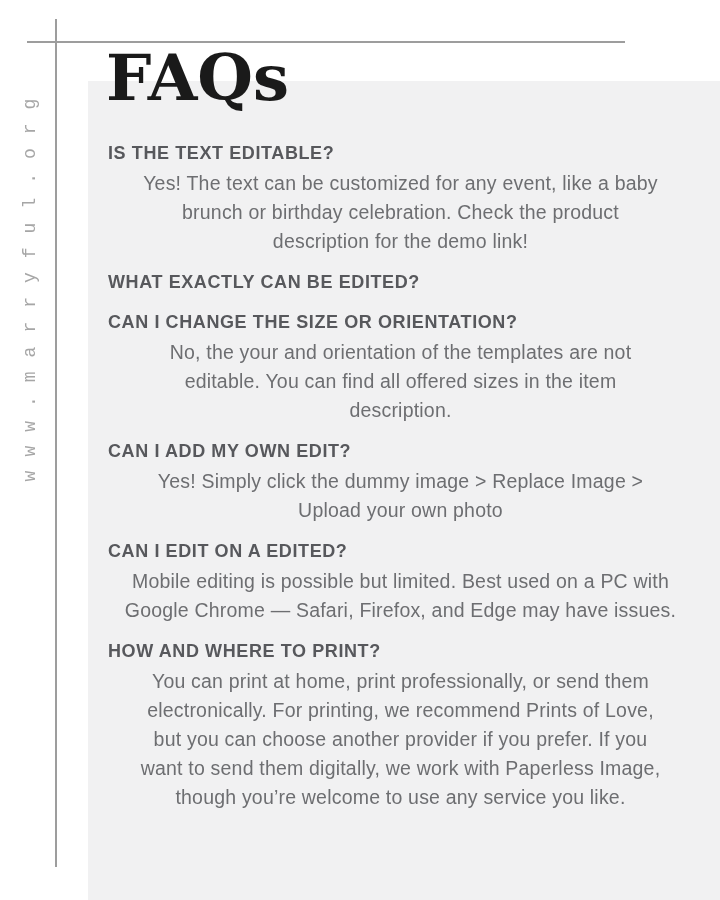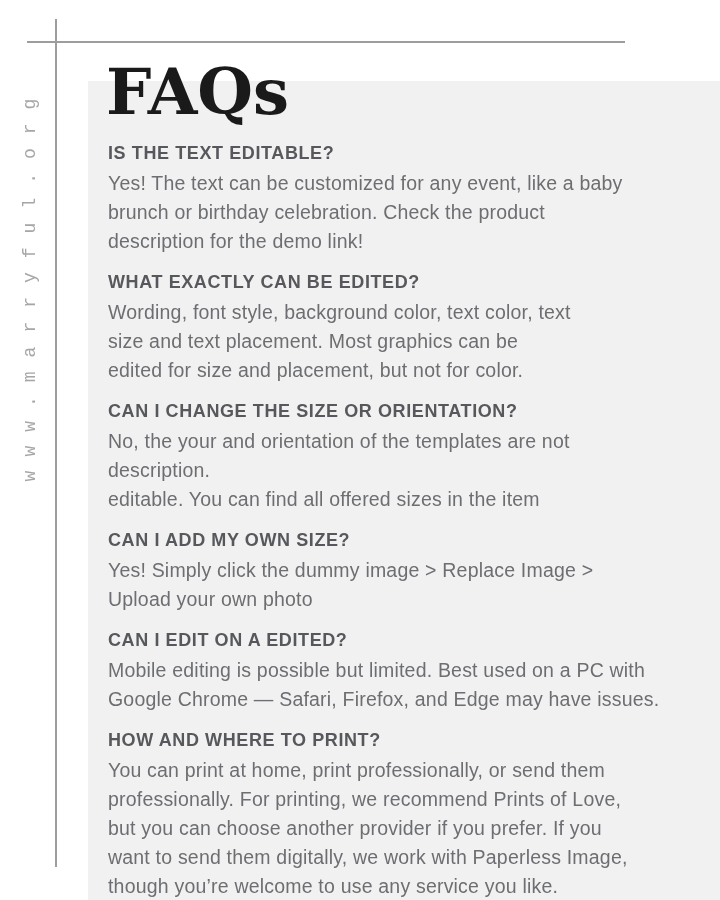--- a/index.html
+++ b/index.html
@@ -55,21 +55,21 @@
     font-family: "Liberation Mono", monospace;
     font-size: 18px;
     letter-spacing: 14px;
     color: var(--url);
     text-align: center;
     white-space: nowrap;
   }
   .page-title {
     position: absolute;
     left: 106px;
-    top: 52px;
+    top: 38px;
     font-family: "DejaVu Serif", serif;
     font-weight: 700;
     font-size: 64px;
     line-height: 80px;
     letter-spacing: 0px;
     color: var(--title);
   }
   .content {
     position: absolute;
     left: 108px;
@@ -78,21 +78,21 @@
   }
   .faq-section { margin-bottom: 12px; }
   .faq-question {
     font-size: 18px;
     font-weight: 700;
     line-height: 28px;
     letter-spacing: 0.6px;
     color: var(--heading);
     white-space: nowrap;
   }
-  .faq-answer { padding-top: 2px; }
+  .faq-answer { padding-top: 2px; text-align: center; }
   .faq-line {
     font-size: 19.5px;
     line-height: 29px;
     letter-spacing: 0.2px;
     color: var(--body);
     white-space: nowrap;
   }
   .faq-line .italic { }
 </style>
 </head>
@@ -111,55 +111,50 @@
     <h2 class="faq-question">IS THE TEXT EDITABLE?</h2>
     <div class="faq-answer">
         <div class="faq-line"><span>Yes! The text can be customized for any event, like a baby</span></div>
         <div class="faq-line"><span>brunch or birthday celebration. Check the product</span></div>
         <div class="faq-line"><span>description for the demo link!</span></div>
       </div>
   </section>
 
   <section class="faq-section">
     <h2 class="faq-question">WHAT EXACTLY CAN BE EDITED?</h2>
-    <div class="faq-answer">
-        <div class="faq-line"><span>Wording, font style, background color, text color, text</span></div>
-        <div class="faq-line"><span>size and text placement. Most graphics can be</span></div>
-        <div class="faq-line"><span>edited for size and placement, but not for color.</span></div>
-      </div>
   </section>
 
   <section class="faq-section">
     <h2 class="faq-question">CAN I CHANGE THE SIZE OR ORIENTATION?</h2>
     <div class="faq-answer">
         <div class="faq-line"><span>No, the your and orientation of the templates are not</span></div>
+        <div class="faq-line"><span>editable. You can find all offered sizes in the item</span></div>
         <div class="faq-line"><span>description.</span></div>
-        <div class="faq-line"><span>editable. You can find all offered sizes in the item</span></div>
       </div>
   </section>
 
   <section class="faq-section">
-    <h2 class="faq-question">CAN I ADD MY OWN SIZE?</h2>
+    <h2 class="faq-question">CAN I ADD MY OWN EDIT?</h2>
     <div class="faq-answer">
         <div class="faq-line"><span>Yes! Simply click the dummy image &gt; Replace Image &gt;</span></div>
         <div class="faq-line"><span>Upload your own photo</span></div>
       </div>
   </section>
 
   <section class="faq-section">
     <h2 class="faq-question">CAN I EDIT ON A EDITED?</h2>
     <div class="faq-answer">
         <div class="faq-line"><span>Mobile editing is possible but limited. Best used on a PC with</span></div>
         <div class="faq-line"><span>Google Chrome — Safari, Firefox, and Edge may have issues.</span></div>
       </div>
   </section>
 
   <section class="faq-section">
     <h2 class="faq-question">HOW AND WHERE TO PRINT?</h2>
     <div class="faq-answer">
         <div class="faq-line"><span>You can print at home, print professionally, or send them</span></div>
-        <div class="faq-line"><span>professionally. For printing, we recommend </span><span class="italic">Prints of Love</span><span>,</span></div>
+        <div class="faq-line"><span>electronically. For printing, we recommend </span><span class="italic">Prints of Love</span><span>,</span></div>
         <div class="faq-line"><span>but you can choose another provider if you prefer. If you</span></div>
         <div class="faq-line"><span>want to send them digitally, we work with </span><span class="italic">Paperless Image</span><span>,</span></div>
         <div class="faq-line"><span>though you’re welcome to use any service you like.</span></div>
       </div>
   </section>
 </div>
 
 </body></html>

